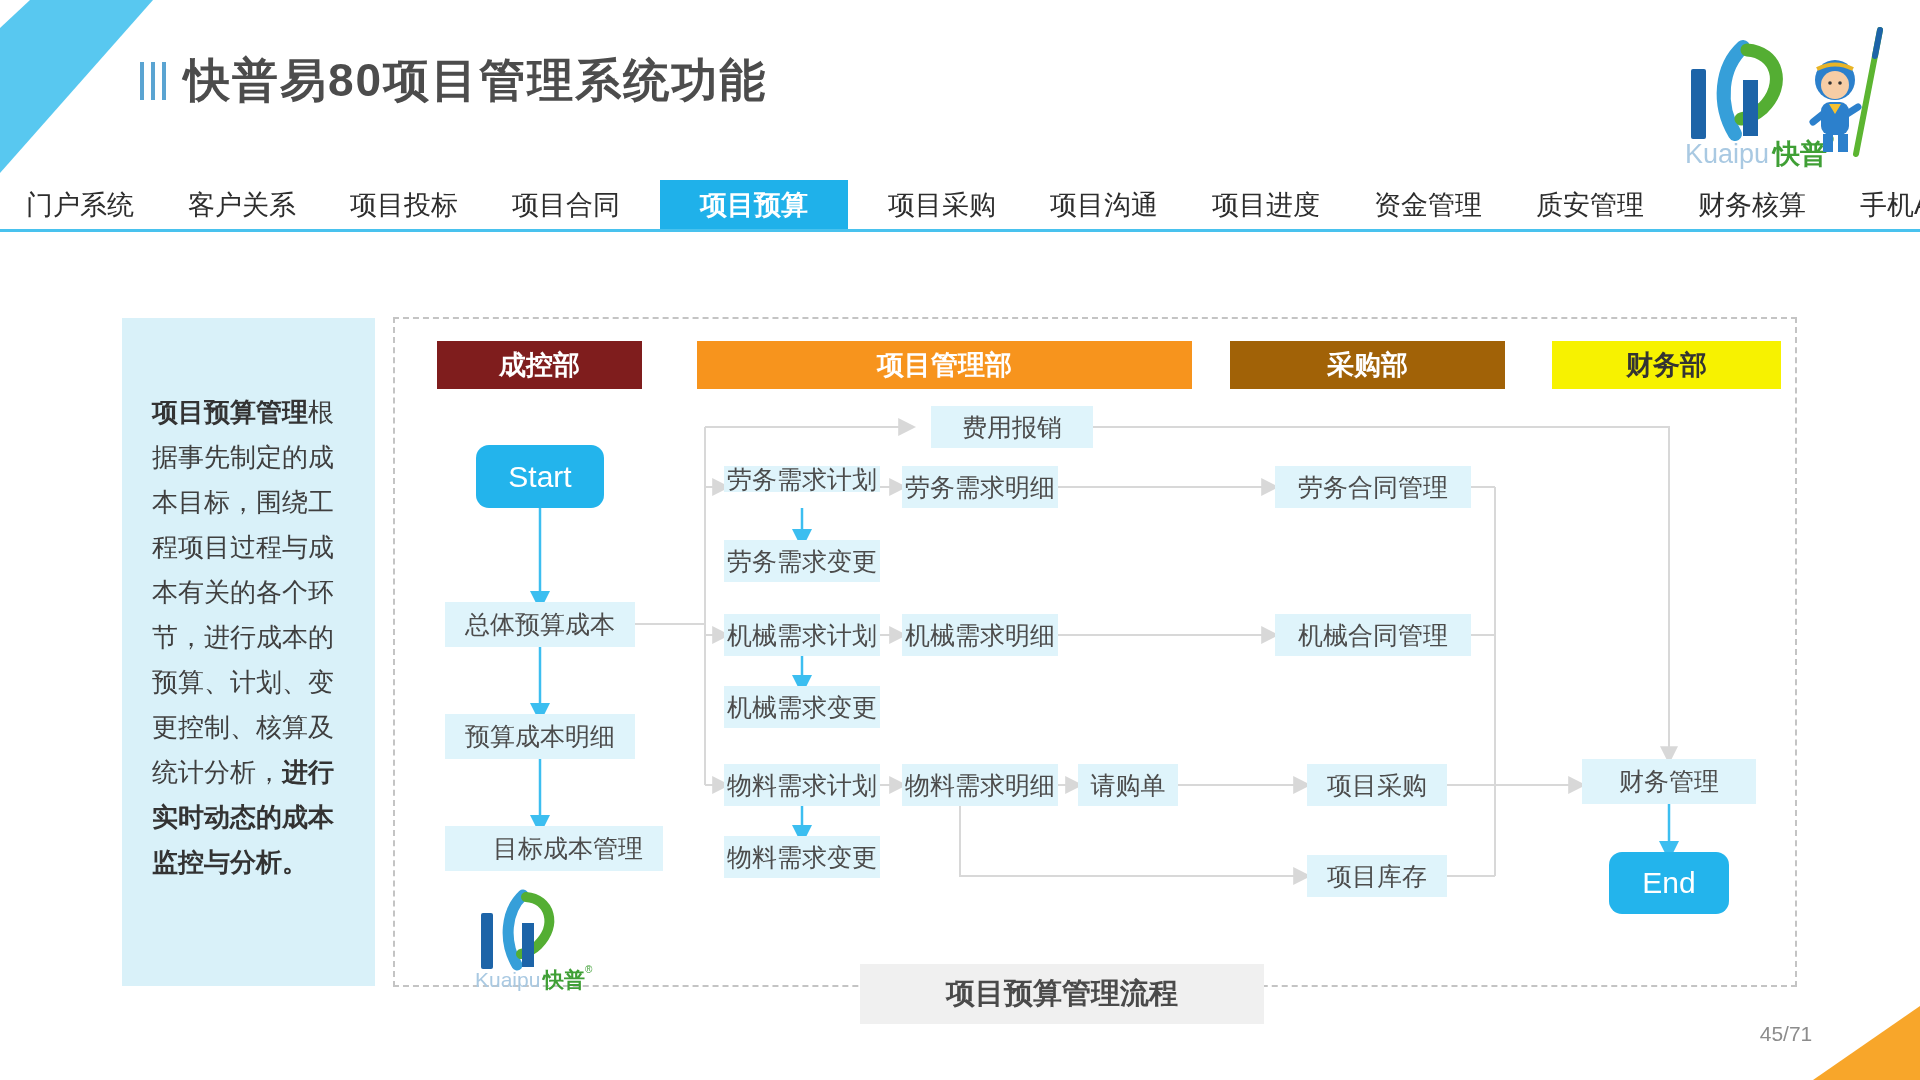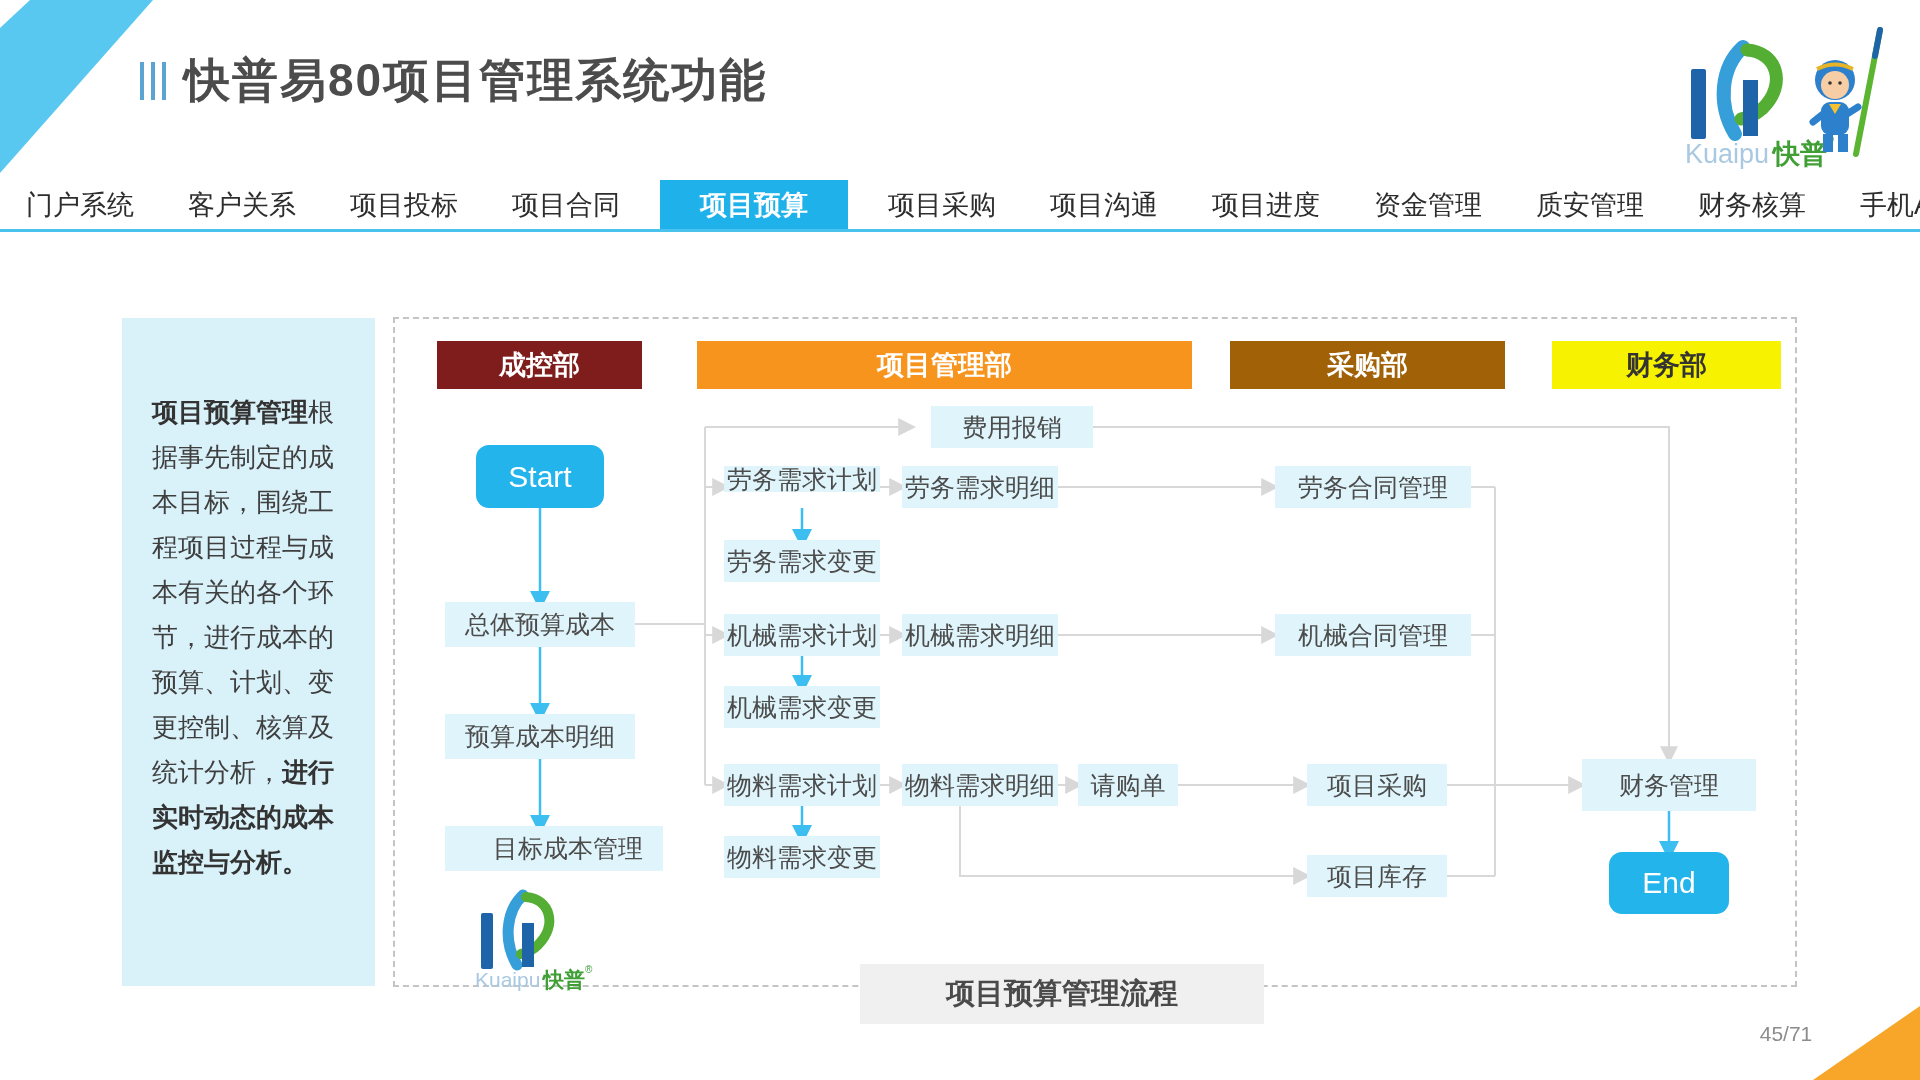--- a/index.html
+++ b/index.html
@@ -186,21 +186,21 @@
     <div class="node" style="left:880px;top:295px;width:196px;height:42px;">机械合同管理</div>
     <div class="node" style="left:329px;top:367px;width:156px;height:42px;">机械需求变更</div>
 
     <div class="node" style="left:329px;top:445px;width:156px;height:42px;">物料需求计划</div>
     <div class="node" style="left:507px;top:445px;width:156px;height:42px;">物料需求明细</div>
     <div class="node" style="left:683px;top:445px;width:100px;height:42px;">请购单</div>
     <div class="node" style="left:912px;top:445px;width:140px;height:42px;">项目采购</div>
     <div class="node" style="left:329px;top:517px;width:156px;height:42px;">物料需求变更</div>
     <div class="node" style="left:912px;top:536px;width:140px;height:42px;">项目库存</div>
 
-    <div class="node" style="left:1187px;top:440px;width:174px;height:52px;">财务管理</div>
+    <div class="node" style="left:1187px;top:440px;width:174px;height:45px;">财务管理</div>
     <div class="node pill" style="left:1214px;top:533px;width:120px;height:62px;">End</div>
 
     <svg id="watermark" width="130" height="112">
       <g>
         <rect x="6" y="34" width="12" height="56" rx="2" fill="#1d64a8"></rect>
         <path d="M48,16 C31,32 28,62 42,86" stroke="#369fd9" stroke-width="11" fill="none" stroke-linecap="round"></path>
         <path d="M51,18 C75,20 83,46 63,66 C57,72 51,74 46,75" stroke="#54ae33" stroke-width="10" fill="none" stroke-linecap="round"></path>
         <rect x="47" y="44" width="12" height="44" fill="#1d64a8"></rect>
       </g>
       <text x="0" y="108" font-size="21" fill="#a9c9e2">Kuaipu</text>

